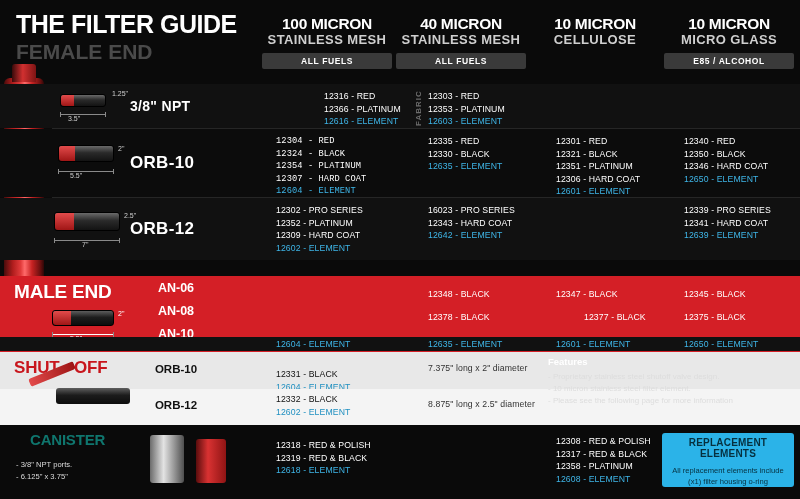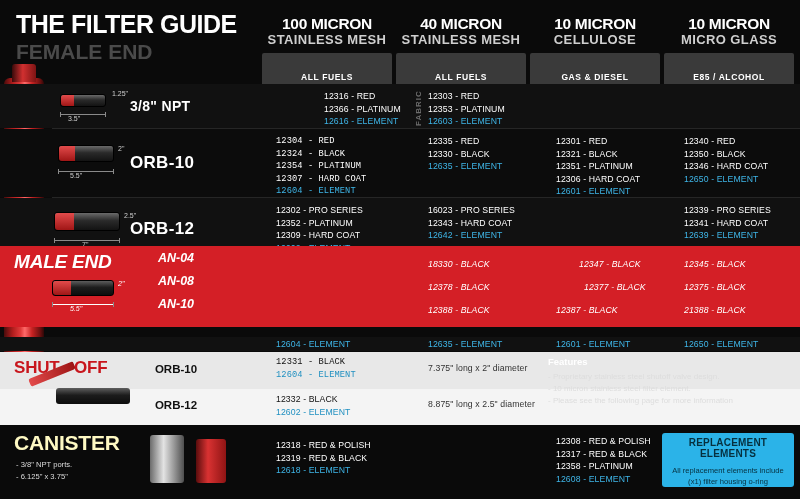--- a/index.html
+++ b/index.html
@@ -37,21 +37,21 @@
   .title-sub {
     position:absolute; left:16px; top:40px;
     font-size:21px; font-weight:bold; letter-spacing:0px; color:#4a4a4a;
   }
 
   .colhead { position:absolute; top:16px; text-align:center; }
   .colhead .big { font-size:15.5px; font-weight:bold; color:#fff; line-height:1.05; letter-spacing:-.3px;}
   .colhead .small { font-size:13px; font-weight:bold; color:#cfcfcf; letter-spacing:.4px; margin-top:0;}
   .colhead .pill {
     margin-top:6px; font-size:8.5px; font-weight:bold; letter-spacing:.6px;
-    color:#fff; background:#3a3a3a; padding:19px 0; border-radius:2px;
+    color:#fff; background:#3a3a3a; padding:3px 0; border-radius:2px;
   }
 
   
   .row { position:absolute; left:0; width:800px; }
   .cell {
     position:absolute; top:0; height:100%;
     font-size:8.7px; line-height:12.6px; color:#fff; letter-spacing:.1px;
     padding-top:6px;
   }
   .el { color:#3fb6e8; }
@@ -128,21 +128,20 @@
     <div class="pill">ALL FUELS</div>
   </div>
   <div class="colhead" style="left:396px; width:130px;">
     <div class="big">40 MICRON</div>
     <div class="small">STAINLESS MESH</div>
     <div class="pill">ALL FUELS</div>
   </div>
   <div class="colhead" style="left:530px; width:130px;">
     <div class="big">10 MICRON</div>
     <div class="small">CELLULOSE</div>
-    <div class="pill">GAS &amp; DIESEL</div>
   </div>
   <div class="colhead" style="left:664px; width:130px;">
     <div class="big">10 MICRON</div>
     <div class="small">MICRO GLASS</div>
     <div class="pill">E85 / ALCOHOL</div>
   </div>
 
   <div class="rail">
     <div class="bottle">
       <div class="bottle-logo"></div>
@@ -230,61 +229,61 @@
       <div>12343 - HARD COAT</div>
       <div class="el">12642 - ELEMENT</div>
     </div>
     <div class="cell" style="left:684px; width:120px;">
       <div>12339 - PRO SERIES</div>
       <div>12341 - HARD COAT</div>
       <div class="el">12639 - ELEMENT</div>
     </div>
   </div>
 
-  <div class="row redband" style="top:246px; height:81px;font-style:italic;">
+  <div class="row redband" style="top:276px; height:81px;">
     <div class="bigleft" style="left:14px; top:5px; color:#fff;">MALE END</div>
     <div class="fitting" style="left:52px; top:34px; width:62px; height:16px; background:linear-gradient(180deg,#5d5d5d,#1d1d1d 45%,#0d0d0d);">
         <div class="red"></div>
       </div>
     <div class="dimtext" style="left:118px; top:34px; color:#fff;">2"</div>
     <div class="dimline" style="left:52px; top:58px; width:62px; background:#fff;"></div>
     <div class="dimtext" style="left:70px; top:59px; color:#fff;">5.5"</div>
 
-    <div style="position:absolute; left:130px; top:5px; width:92px; font-size:12.5px; font-weight:bold; text-align:center;">AN-04</div>
+    <div style="position:absolute; left:130px; top:5px; width:92px; font-size:12.5px; font-weight:bold; text-align:center;">AN-06</div>
     <div style="position:absolute; left:130px; top:28px; width:92px; font-size:12.5px; font-weight:bold; text-align:center;">AN-08</div>
     <div style="position:absolute; left:130px; top:51px; width:92px; font-size:12.5px; font-weight:bold; text-align:center;">AN-10</div>
 
     <div class="cell" style="left:428px; top:6px; height:auto;">
-      <div style="height:23px;">18330 - BLACK</div>
+      <div style="height:23px;">12348 - BLACK</div>
       <div style="height:23px;">12378 - BLACK</div>
       <div style="height:23px;">12388 - BLACK</div>
     </div>
     <div class="cell" style="left:556px; top:6px; height:auto;">
-      <div style="height:23px;margin-left:23px;">12347 - BLACK</div>
+      <div style="height:23px;">12347 - BLACK</div>
       <div style="height:23px;margin-left:28px;">12377 - BLACK</div>
       <div style="height:23px;">12387 - BLACK</div>
     </div>
     <div class="cell" style="left:684px; top:6px; height:auto;">
       <div style="height:23px;">12345 - BLACK</div>
       <div style="height:23px;">12375 - BLACK</div>
       <div style="height:23px;">21388 - BLACK</div>
     </div>
   </div>
 
   <div class="row" style="top:337px; height:14px; background:#111;">
     <div class="cell" style="left:276px; top:0; padding-top:1px;"><span class="el">12604 - ELEMENT</span></div>
     <div class="cell" style="left:428px; top:0; padding-top:1px;"><span class="el">12635 - ELEMENT</span></div>
     <div class="cell" style="left:556px; top:0; padding-top:1px;"><span class="el">12601 - ELEMENT</span></div>
     <div class="cell" style="left:684px; top:0; padding-top:1px;"><span class="el">12650 - ELEMENT</span></div>
   </div>
 
   <div class="row" style="top:352px; height:37px; background:#e8e8e8; color:#111;">
     <div class="bigleft" style="left:14px; top:6px; color:#c8161d; font-size:17px;">SHUT - OFF</div>
     <div style="position:absolute; left:130px; top:11px; width:92px; text-align:center; font-size:11.5px; font-weight:bold; color:#111;">ORB-10</div>
-    <div class="cell" style="left:276px; color:#111; padding-top:4px;font-family:Liberation Mono, monospace;">
+    <div class="cell" style="left:276px; color:#111; padding-top:16px;">
       <div>12331 - BLACK</div>
       <div class="el" style="color:#1f8fc0;">12604 - ELEMENT</div>
     </div>
     <div class="cell" style="left:428px; color:#333; padding-top:10px;">7.375" long x 2" diameter</div>
   </div>
 
   <div class="row" style="top:389px; height:36px; background:#f4f4f4; color:#111;">
     <div style="position:absolute; left:130px; top:10px; width:92px; text-align:center; font-size:11.5px; font-weight:bold; color:#111;">ORB-12</div>
     <div class="cell" style="left:276px; color:#111; padding-top:4px;">
       <div>12332 - BLACK</div>
@@ -299,21 +298,21 @@
   </div>
 
   <div class="features" style="left:548px; top:356px; width:240px;">
     <div class="ftitle">Features</div>
     <div>- Proprietary stainless steel shutoff valve design.</div>
     <div>- 10 micron stainless steel filter element.</div>
     <div>- Please see the following page for more information</div>
   </div>
 
   <div class="row" style="top:425px; height:74px; background:#0a0a0a;">
-    <div class="bigleft" style="left:14px; top:6px; font-size:21px; color:#fef9c3;">CANISTER</div>
+    <div class="bigleft" style="left:30px; top:6px; font-size:15px; color:#0f766e;">CANISTER</div>
     <div class="canister-txt" style="left:16px; top:34px;">- 3/8" NPT ports.</div>
     <div class="canister-txt" style="left:16px; top:46px;">- 6.125" x 3.75"</div>
 
     <div style="position:absolute; left:150px; top:10px; width:34px; height:48px; background:linear-gradient(90deg,#6b6b6b,#e3e3e3 40%,#9a9a9a 70%,#4e4e4e); border-radius:3px;"></div>
     <div style="position:absolute; left:196px; top:14px; width:30px; height:44px; background:linear-gradient(90deg,#5a0d0d,#d93232 40%,#8f1414); border-radius:3px;"></div>
 
     <div class="cell" style="left:276px; top:8px;">
       <div>12318 - RED &amp; POLISH</div>
       <div>12319 - RED &amp; BLACK</div>
       <div class="el">12618 - ELEMENT</div>

